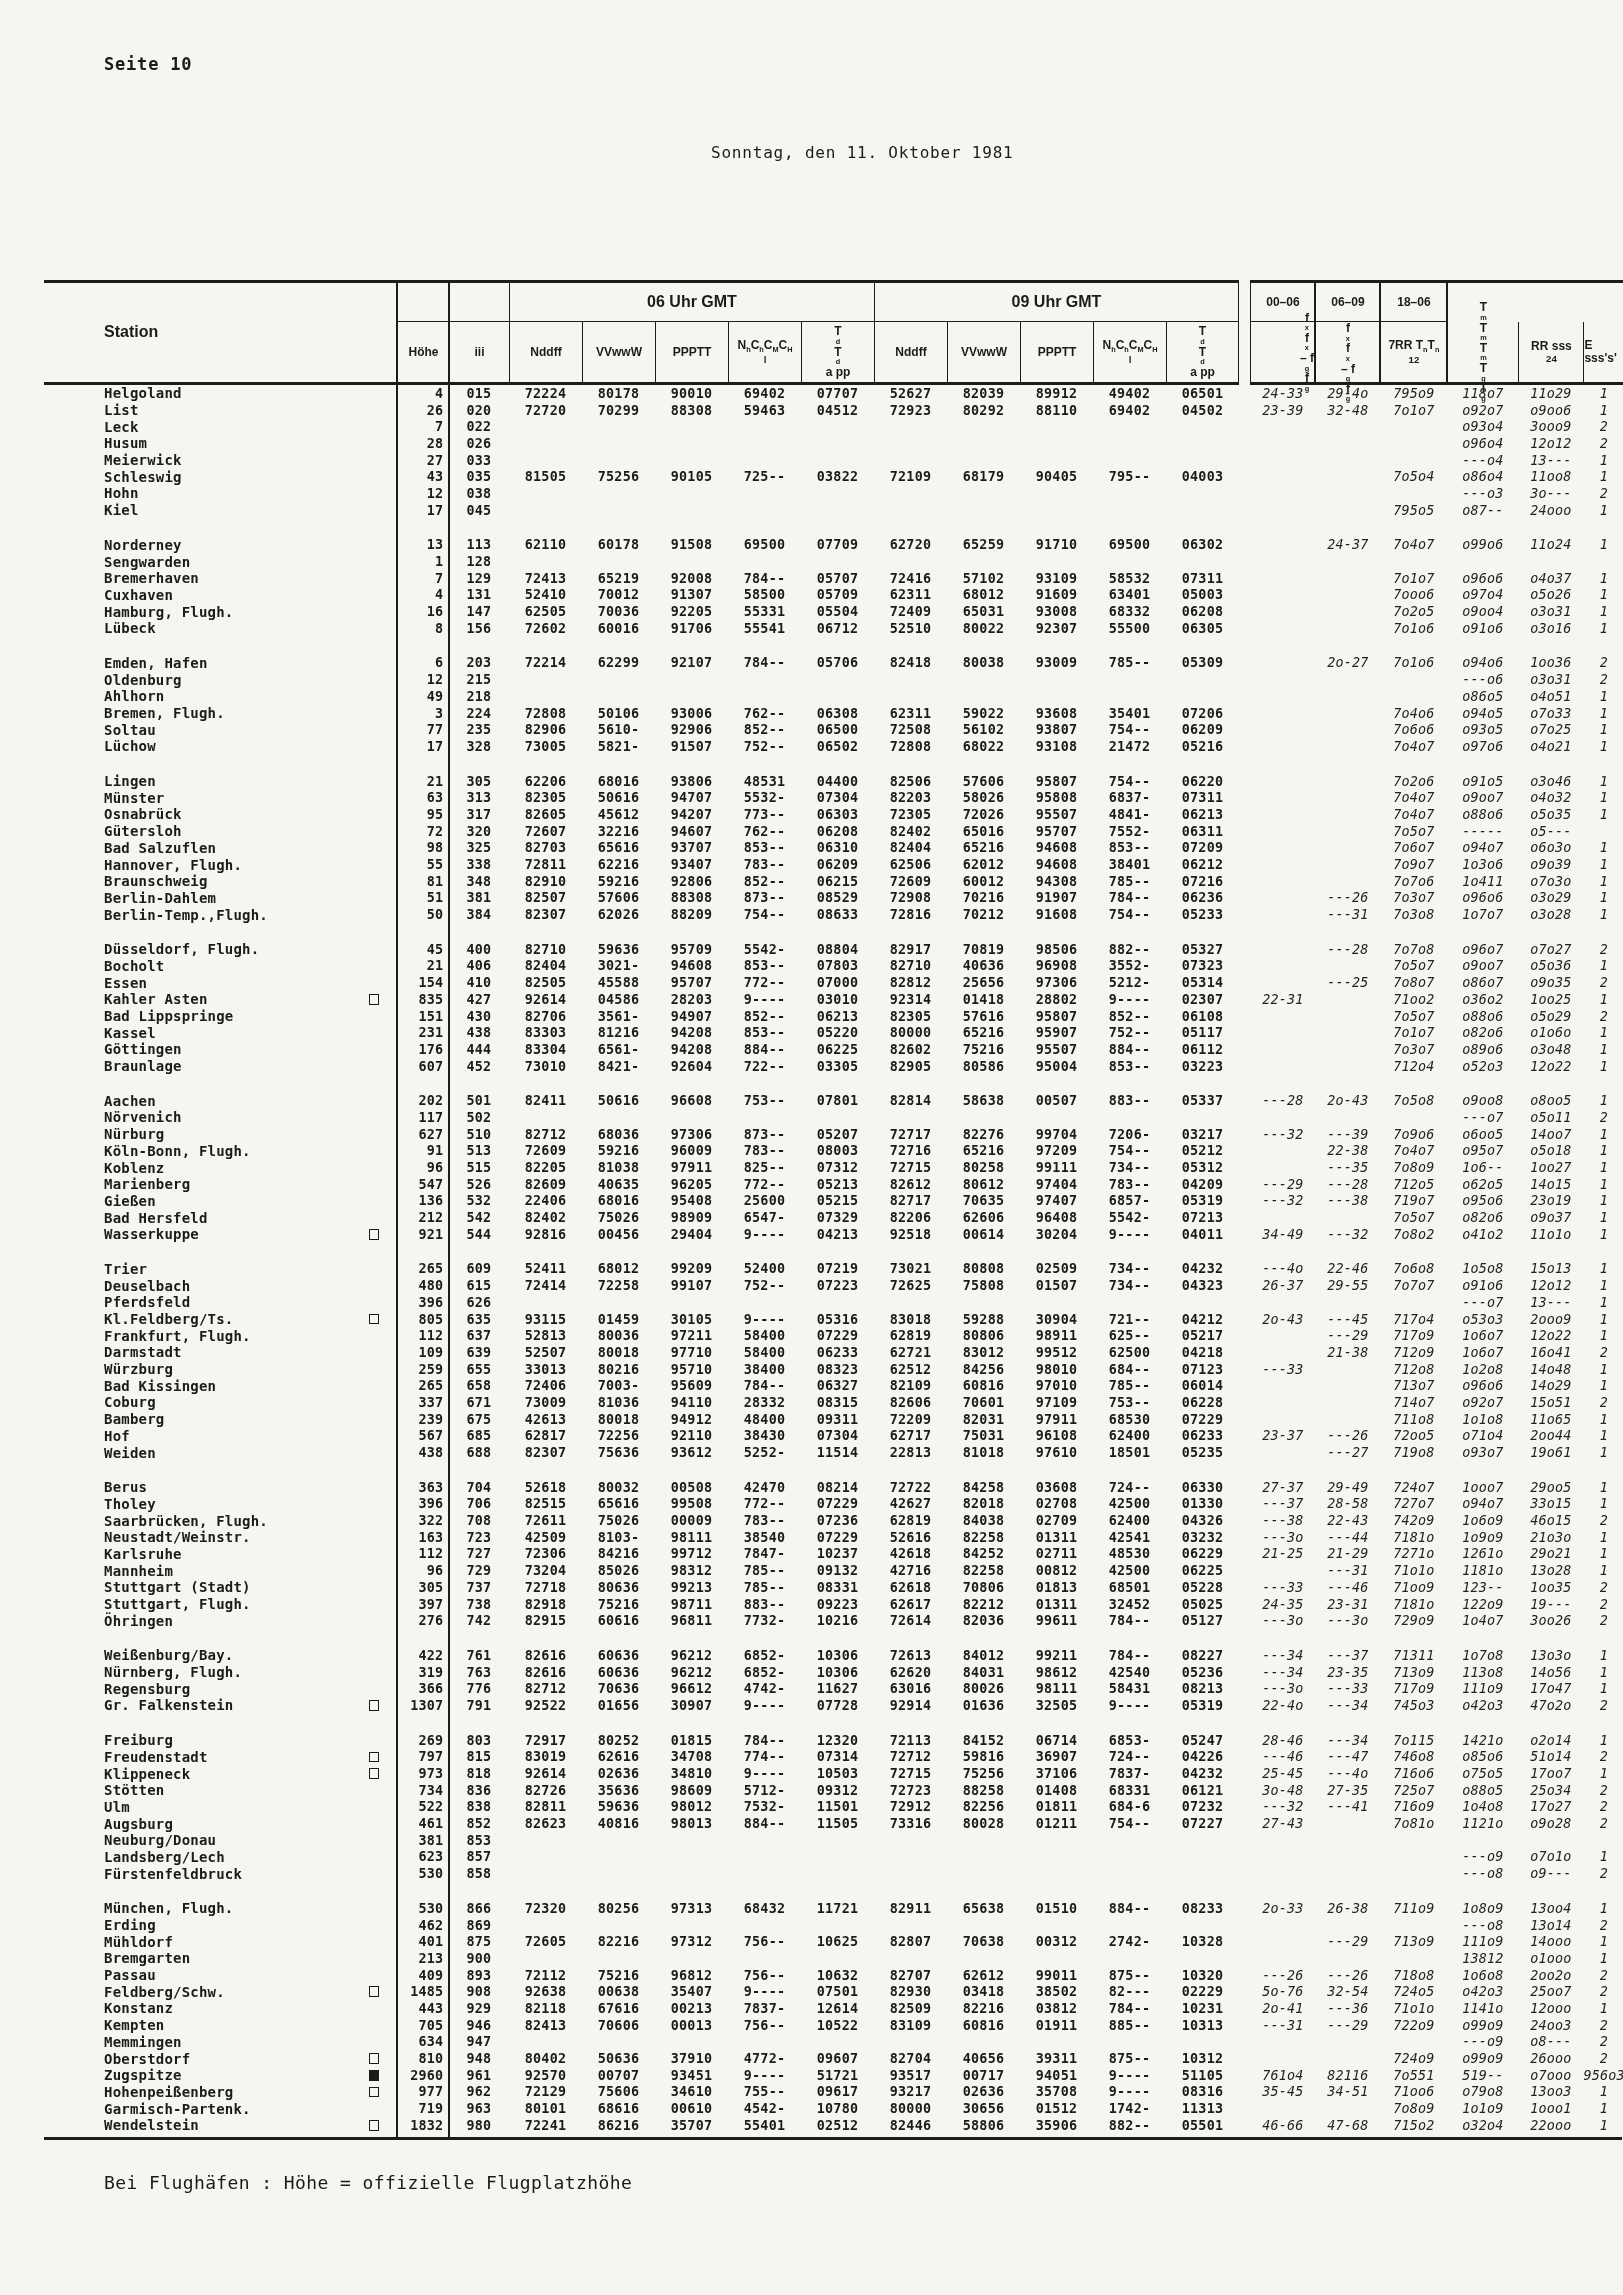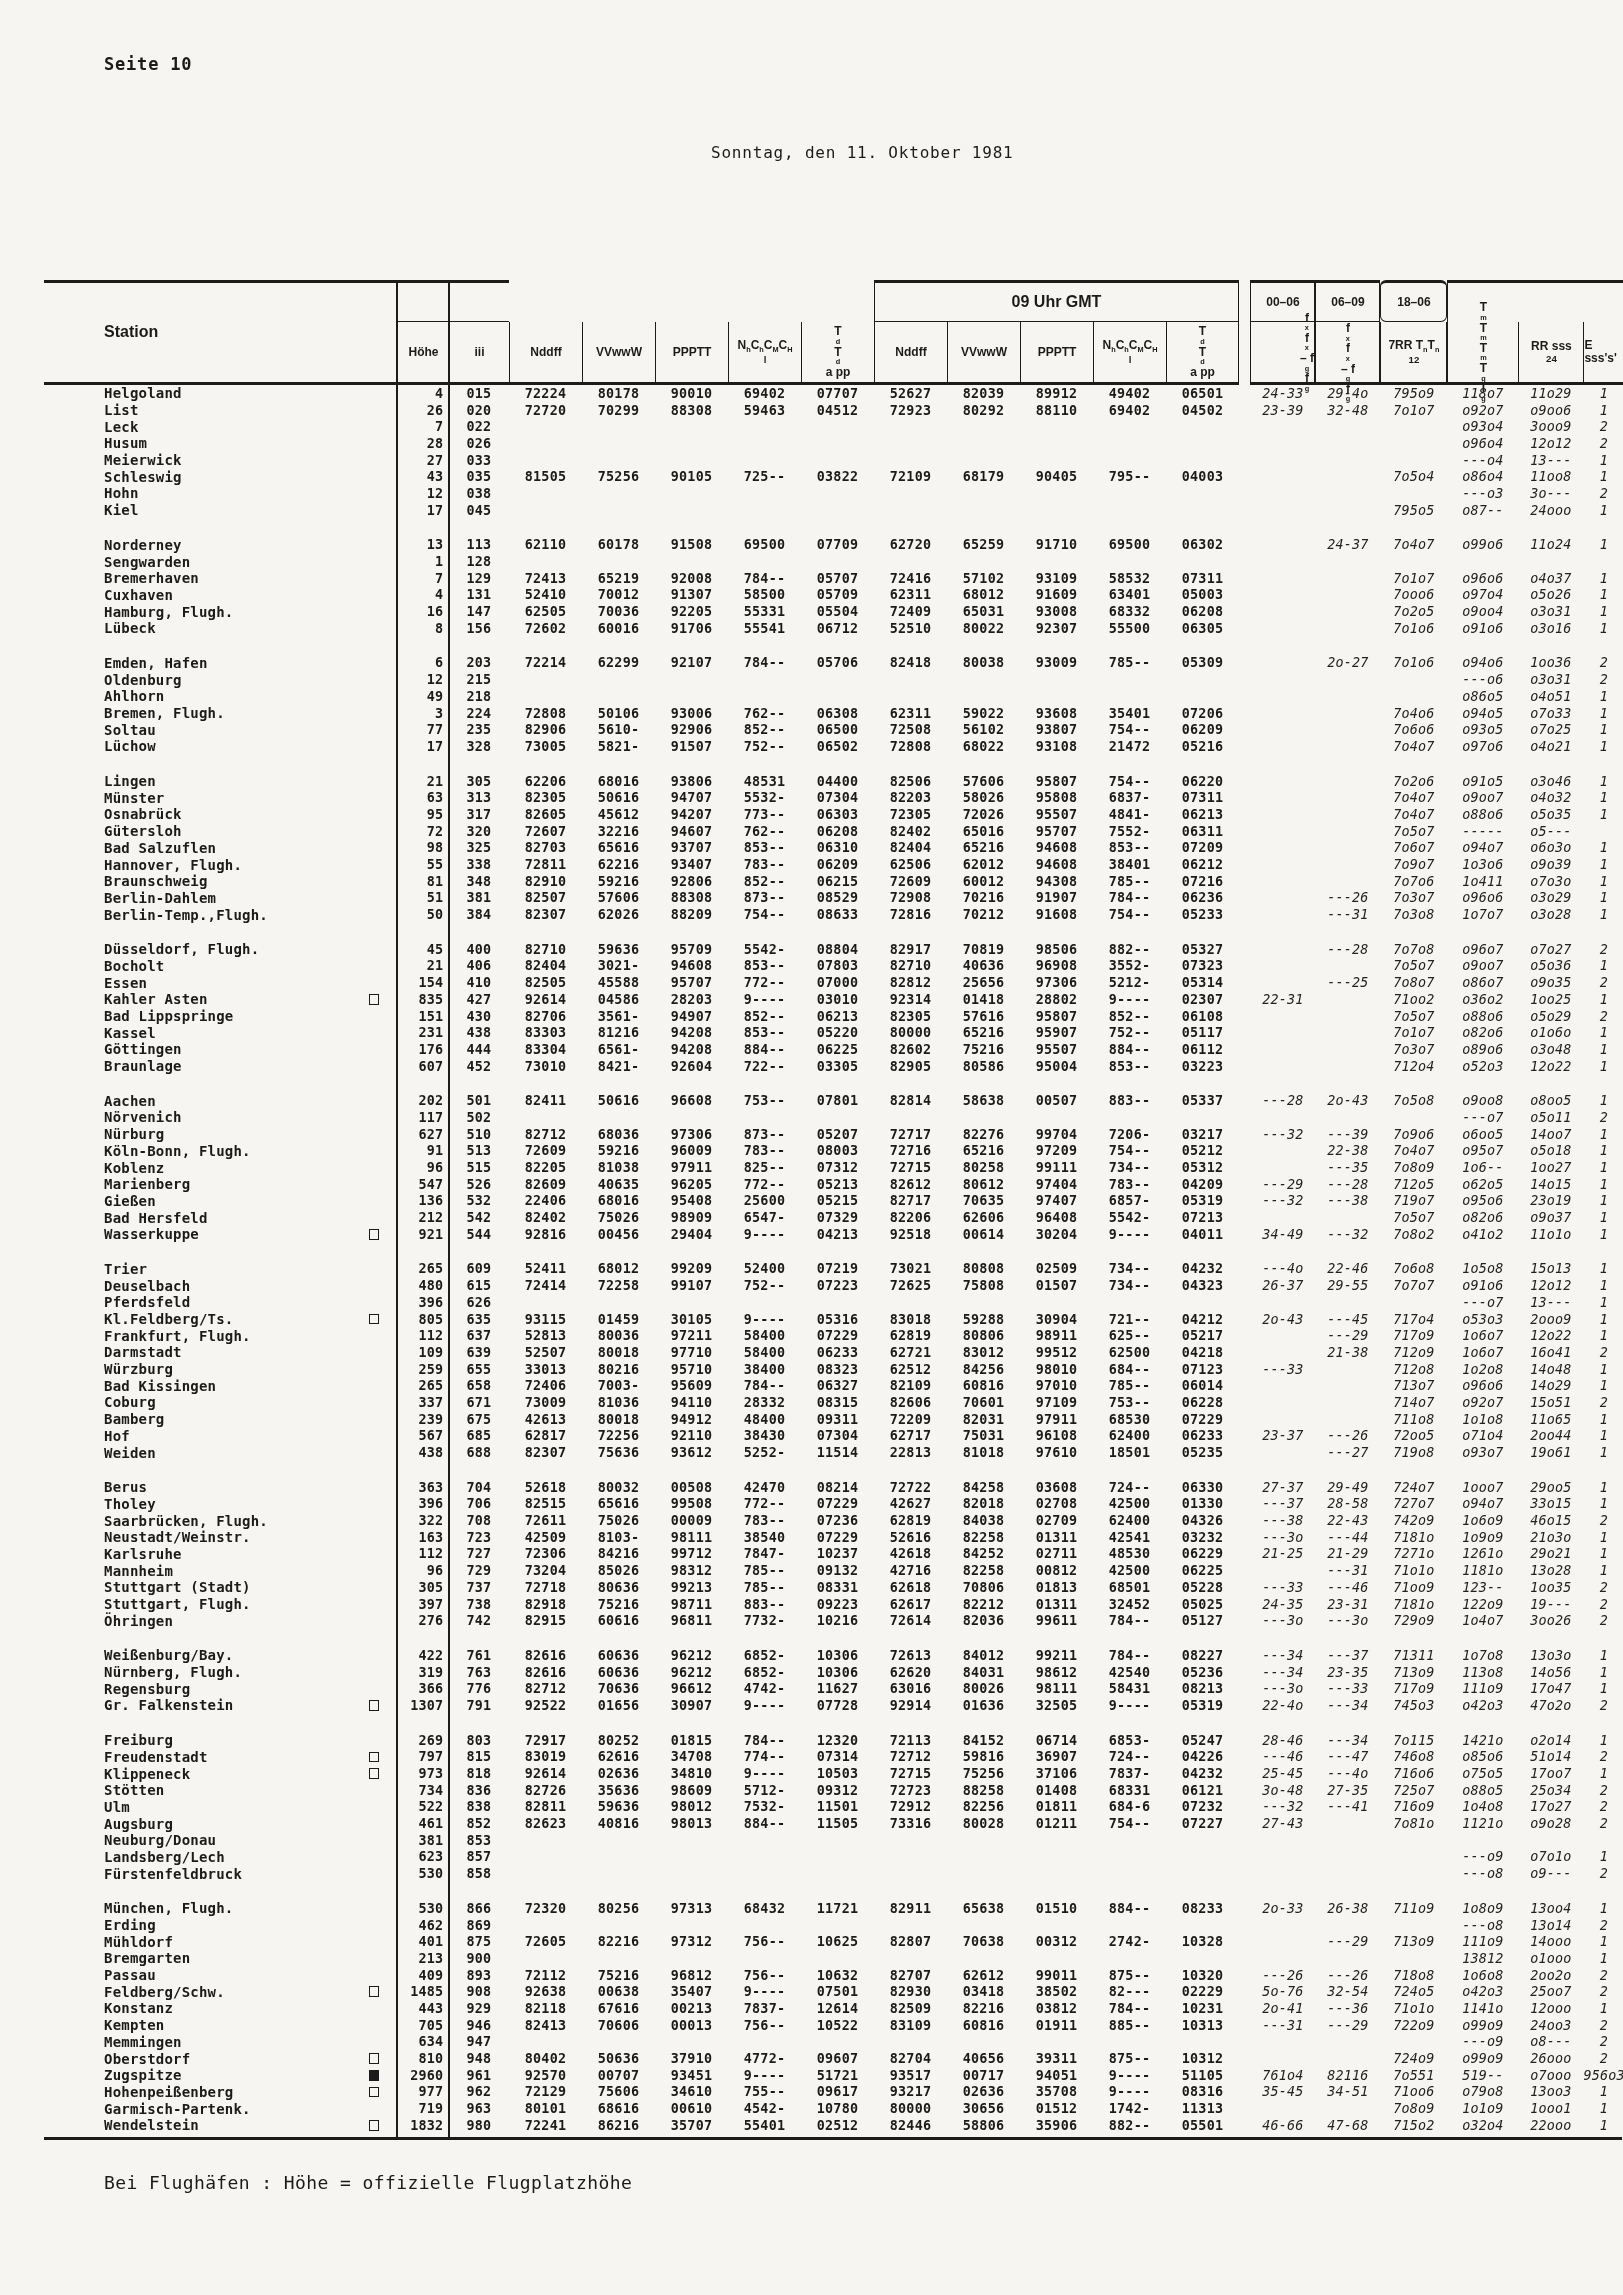--- a/index.html
+++ b/index.html
@@ -22,21 +22,21 @@
   
   .thead{display:grid;
     grid-template-columns:325px 28px 52px 60px 73px 73px 73px 73px 73px 73px 73px 73px 73px 73px 11.4px 65px 65px 67px 71px 65px 41px;
     grid-template-rows:42px 63px;}
   .hc{font-family:"Liberation Sans",sans-serif;font-weight:bold;display:flex;align-items:center;justify-content:center;flex-direction:column;line-height:1.05;}
   .hc sub{font-size:7.3px;}
   .h-station{grid-row:1/3;grid-column:1/3;border-top:3.2px solid #1c1c1c;border-bottom:3.2px solid #1c1c1c;justify-content:center;align-items:flex-start;padding-left:60px;font-size:16px;}
   .h-blankM{grid-row:1;grid-column:3/5;border-top:3.2px solid #1c1c1c;border-bottom:1.6px solid #1c1c1c;}
   .h-g06{grid-row:1;grid-column:5/10;border-top:3.2px solid #1c1c1c;border-left:1.6px solid #1c1c1c;border-bottom:1.6px solid #1c1c1c;font-size:16px;}
   .h-g09{grid-row:1;grid-column:10/15;border-top:3.2px solid #1c1c1c;border-left:1.6px solid #1c1c1c;border-right:1.6px solid #1c1c1c;border-bottom:1.6px solid #1c1c1c;font-size:16px;}
-  .h-p1{grid-row:1;grid-column:16;} .h-p2{grid-row:1;grid-column:17;} .h-p3{grid-row:1;grid-column:18;border-radius:6px;}
+  .h-p1{grid-row:1;grid-column:16;} .h-p2{grid-row:1;grid-column:17;} .h-p3{grid-row:1;grid-column:18;}
   .h-p{border:1.6px solid #1c1c1c;border-top:3.2px solid #1c1c1c;font-size:12px;}
   .h-u{grid-row:1;grid-column:19/22;border-top:3.2px solid #1c1c1c;border-left:1.6px solid #1c1c1c;border-right:1.6px solid #1c1c1c;}
   .h2{grid-row:2;border-bottom:3.2px solid #1c1c1c;font-size:12px;}
   .h2 .sub2{font-size:9.7px;margin-top:0.8px;}
   .bl{border-left:1.6px solid #1c1c1c;} .br{border-right:1.6px solid #1c1c1c;}
   .c3{grid-column:3;} .c4{grid-column:4;} .c5{grid-column:5;} .c6{grid-column:6;} .c7{grid-column:7;} .c8{grid-column:8;}
   .c9{grid-column:9;} .c10{grid-column:10;} .c11{grid-column:11;} .c12{grid-column:12;} .c13{grid-column:13;} .c14{grid-column:14;}
   .c16{grid-column:16;padding-left:48px;} .c17{grid-column:17;justify-content:space-between;} .c18{grid-column:18;} .c19{grid-column:19;} .c20{grid-column:20;} .c21{grid-column:21;}
 
   
@@ -59,20 +59,21 @@
 <div class="page-label">Seite 10</div>
 <div class="date-title">Sonntag, den 11. Oktober 1981</div>
 
 <div class="tbl">
   <div class="vline vl1"></div>
   <div class="vline vl2"></div>
 
   <div class="thead">
     <div class="hc h-station">Station</div>
     <div class="hc h-blankM"></div>
+    <div class="hc h-g06">06 Uhr GMT</div>
     <div class="hc h-g09">09 Uhr GMT</div>
     <div class="hc h-p h-p1">00–06</div>
     <div class="hc h-p h-p2">06–09</div>
     <div class="hc h-p h-p3">18–06</div>
     <div class="hc h-u"></div>
 
     <div class="hc h2 c3 bl">Höhe</div>
     <div class="hc h2 c4 bl">iii</div>
     <div class="hc h2 c5 bl">Nddff</div>
     <div class="hc h2 c6 bl">VVwwW</div>

